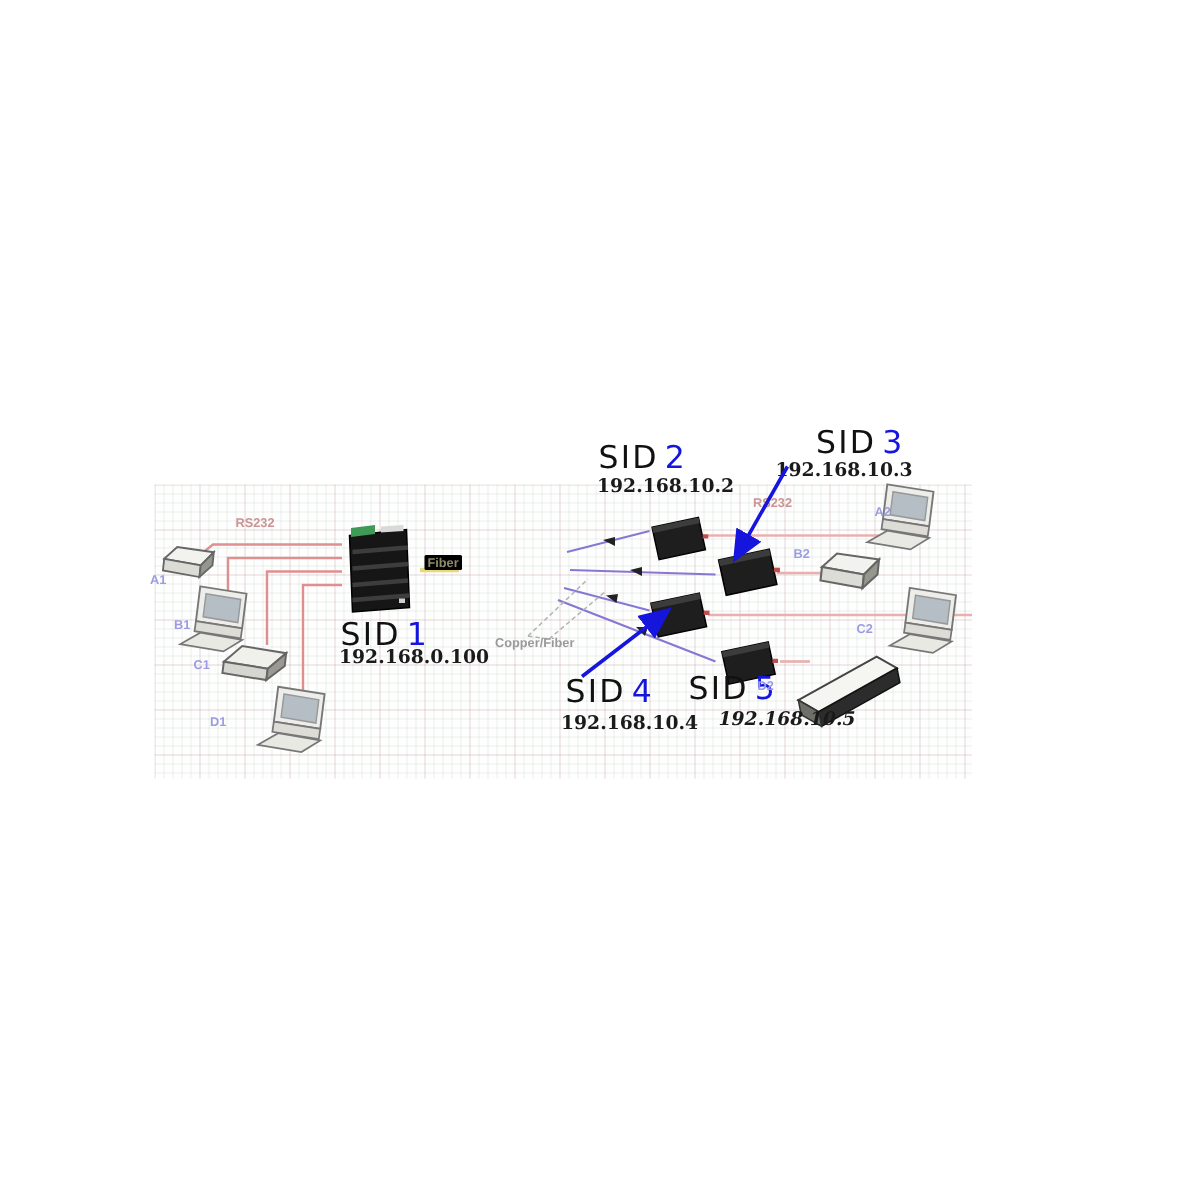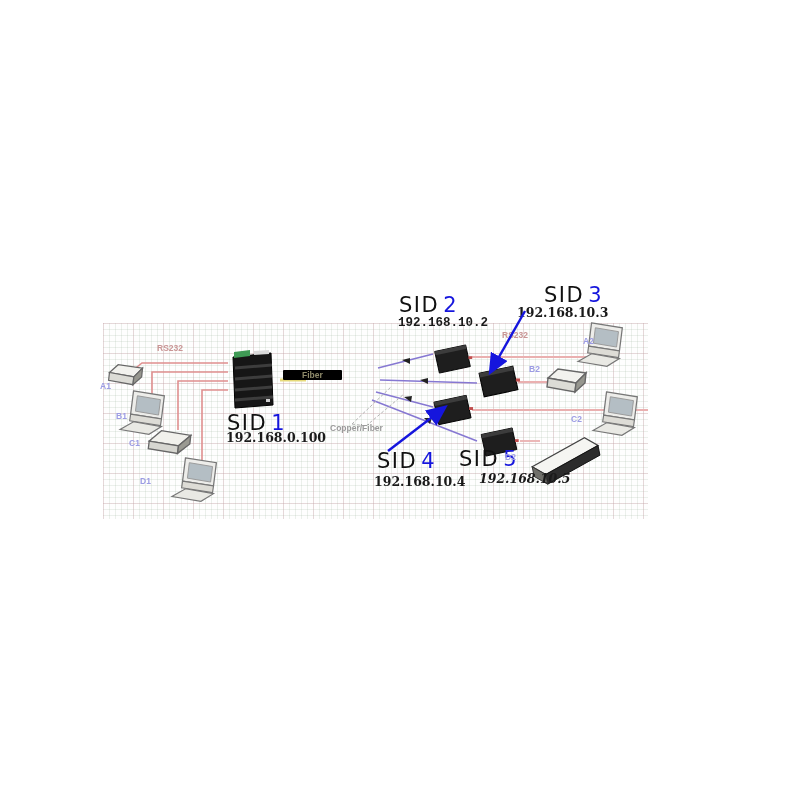--- a/index.html
+++ b/index.html
@@ -15,21 +15,21 @@
   svg.layer{position:absolute;left:0;top:0;width:800px;height:800px;pointer-events:none;}
   .dev{position:absolute;}
   .lbl{position:absolute;white-space:nowrap;}
   .sid-label{font-family:"DejaVu Sans",sans-serif;font-weight:400;font-size:21px;
              letter-spacing:1.5px;color:#111;}
   .sid-label .num{color:#1515dd;margin-left:4px;}
   .ip-label{font-family:"DejaVu Serif",serif;font-weight:600;font-size:12.5px;color:#1a1a1a;}
   .ep-label{font-size:8.5px;font-weight:700;color:#9c9ce4;}
   .port-label{font-size:8.5px;font-weight:600;color:#c99595;}
   .fiber-label{font-size:8.5px;font-weight:600;color:#8e8a6a;background:#000000;
-               padding:0 19px;border-radius:1px;}
+               padding:0 2px;border-radius:1px;}
   .cf-label{font-size:8.5px;font-weight:600;color:#9a9a9a;}
   .cloud-text{position:absolute;width:100%;text-align:center;top:21px;font-size:9px;
               font-weight:700;color:#24418f;text-shadow:0 0 1px rgba(36,65,143,.6);}
 </style>
 </head>
 <body>
 
 <div id="stage">
 
   <div class="grid"></div>
@@ -195,21 +195,21 @@
   <div class="lbl cf-label" style="left:330px;top:423px;">Copper/Fiber</div>
 
   <div class="lbl sid-label" style="left:227px;top:411px;">
     <span>SID</span><span class="num">1</span>
   </div>
   <div class="lbl ip-label" style="left:226px;top:430px;">192.168.0.100</div>
 
   <div class="lbl sid-label" style="left:399px;top:293px;">
     <span>SID</span><span class="num">2</span>
   </div>
-  <div class="lbl ip-label" style="left:398px;top:316px;font-family:Liberation Mono, monospace;">192.168.10.2</div>
+  <div class="lbl ip-label" style="left:398px;top:316px;">192.168.10.2</div>
 
   <div class="lbl sid-label" style="left:518px;top:283px;margin-left:26px;">
     <span>SID</span><span class="num">3</span>
   </div>
   <div class="lbl ip-label" style="left:517px;top:305px;text-align:center;">192.168.10.3</div>
 
   <div class="lbl sid-label" style="left:377px;top:449px;">
     <span>SID</span><span class="num">4</span>
   </div>
   <div class="lbl ip-label" style="left:374px;top:474px;">192.168.10.4</div>

